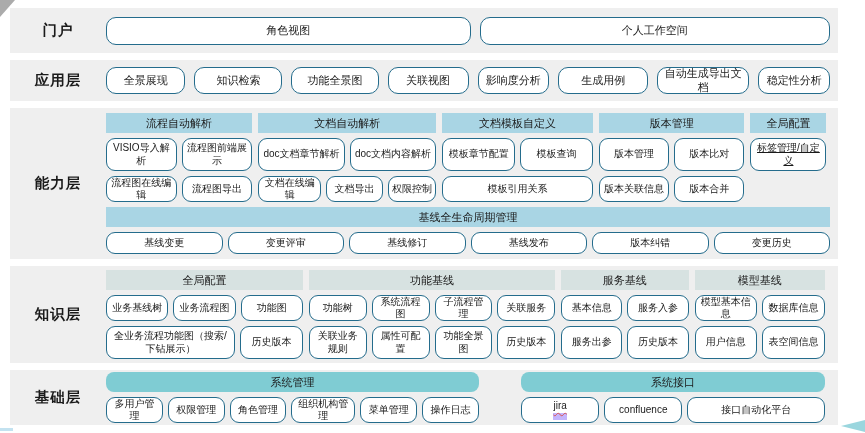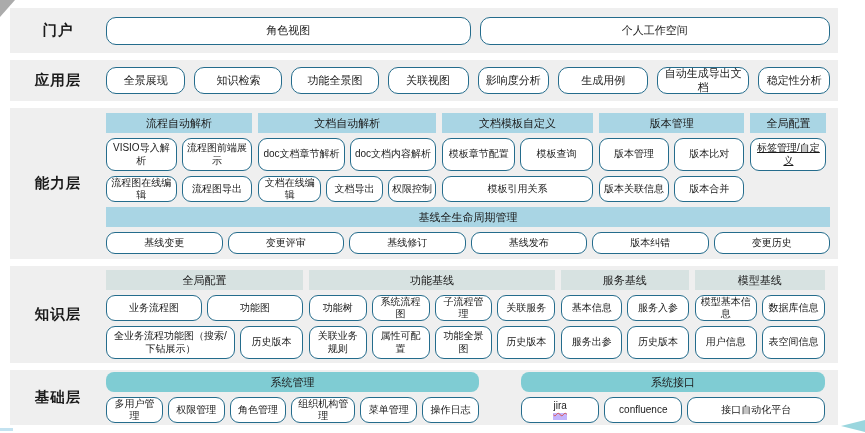--- a/index.html
+++ b/index.html
@@ -211,20 +211,23 @@
   </div>
 
   <div class="layer layer-knowledge">
     <div class="layer-label">知识层</div>
     <div class="layer-content">
         <div class="group-row">
           <div class="group" style="width: 27.2%;">
             <div class="group-header gray">全局配置</div>
             <div class="chips" style="height: 26px;">
               <div class="chip">
+                <span>业务基线树</span>
+              </div>
+              <div class="chip">
                 <span>业务流程图</span>
               </div>
               <div class="chip">
                 <span>功能图</span>
               </div>
             </div>
             <div class="chips" style="height: 33px;">
               <div class="chip" style="flex: 2.2 1 0%;">
                 <span>全业务流程功能图（搜索/下钻展示）</span>
               </div>

